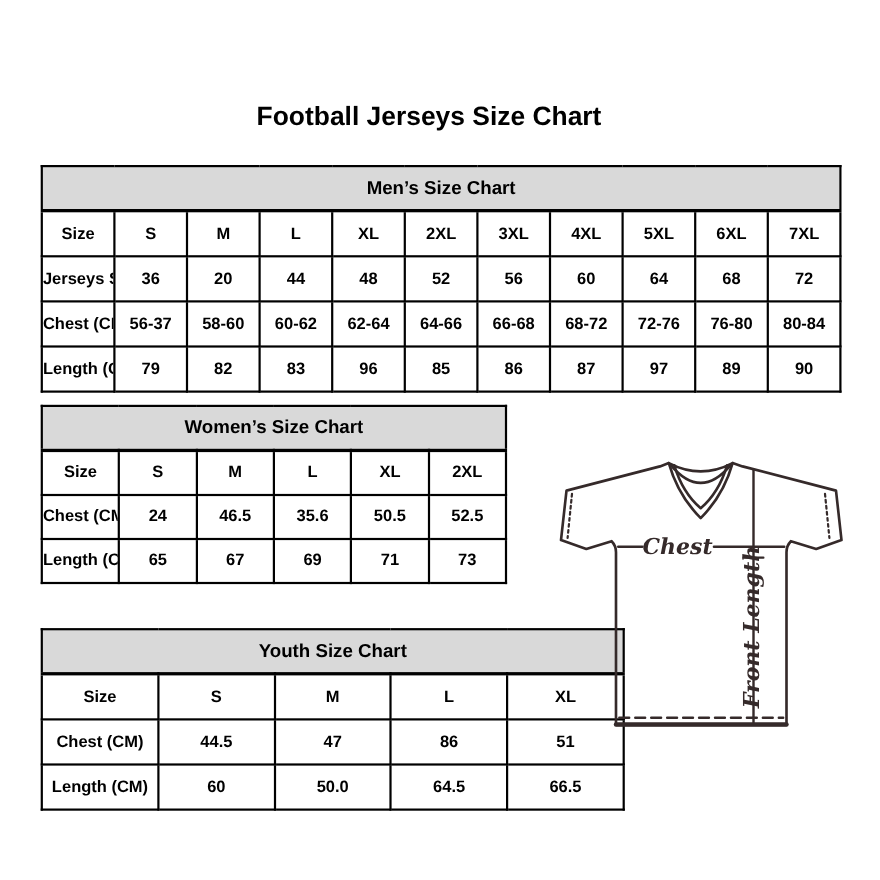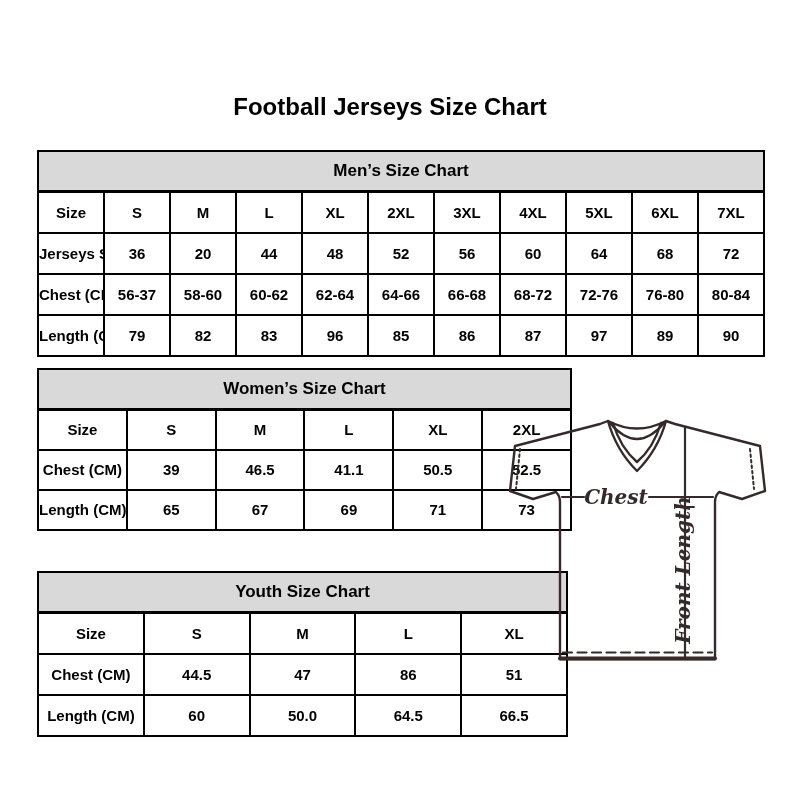--- a/index.html
+++ b/index.html
@@ -24,21 +24,21 @@
   }
   table.sizechart thead th{
     background:#d9d9d9;font-size:17px;height:38px;border-bottom:3px solid #000;
   }
   table.sizechart tbody th,table.sizechart tbody td{font-size:15px;}
 
   #mens-table{left:37px;top:150px;width:728px;height:202px;}
   #mens-table tbody th{width:108px;}
   #mens-table tbody tr{height:41px;}
 
-  #womens-table{left:37px;top:368px;width:535px;height:158px;}
+  #womens-table{left:37px;top:368px;width:424px;height:158px;}
   #womens-table tbody th{width:112px;}
   #womens-table tbody tr{height:40px;}
 
   #youth-table{left:37px;top:571px;width:531px;height:161px;}
   #youth-table tbody th{width:112px;}
   #youth-table tbody tr{height:41px;}
 
   .jersey-diagram{position:absolute;left:500px;top:400px;width:270px;height:270px;}
   .jersey-diagram svg{display:block;width:270px;height:270px;}
   .measure-text{
@@ -125,23 +125,23 @@
         <tr>
           <th>Size</th>
           <td>S</td>
           <td>M</td>
           <td>L</td>
           <td>XL</td>
           <td>2XL</td>
         </tr>
         <tr>
           <th>Chest (CM)</th>
-          <td>39</td>
+          <td>24</td>
           <td>46.5</td>
-          <td>41.1</td>
+          <td>35.6</td>
           <td>50.5</td>
           <td>52.5</td>
         </tr>
         <tr>
           <th>Length (CM)</th>
           <td>65</td>
           <td>67</td>
           <td>69</td>
           <td>71</td>
           <td>73</td>

